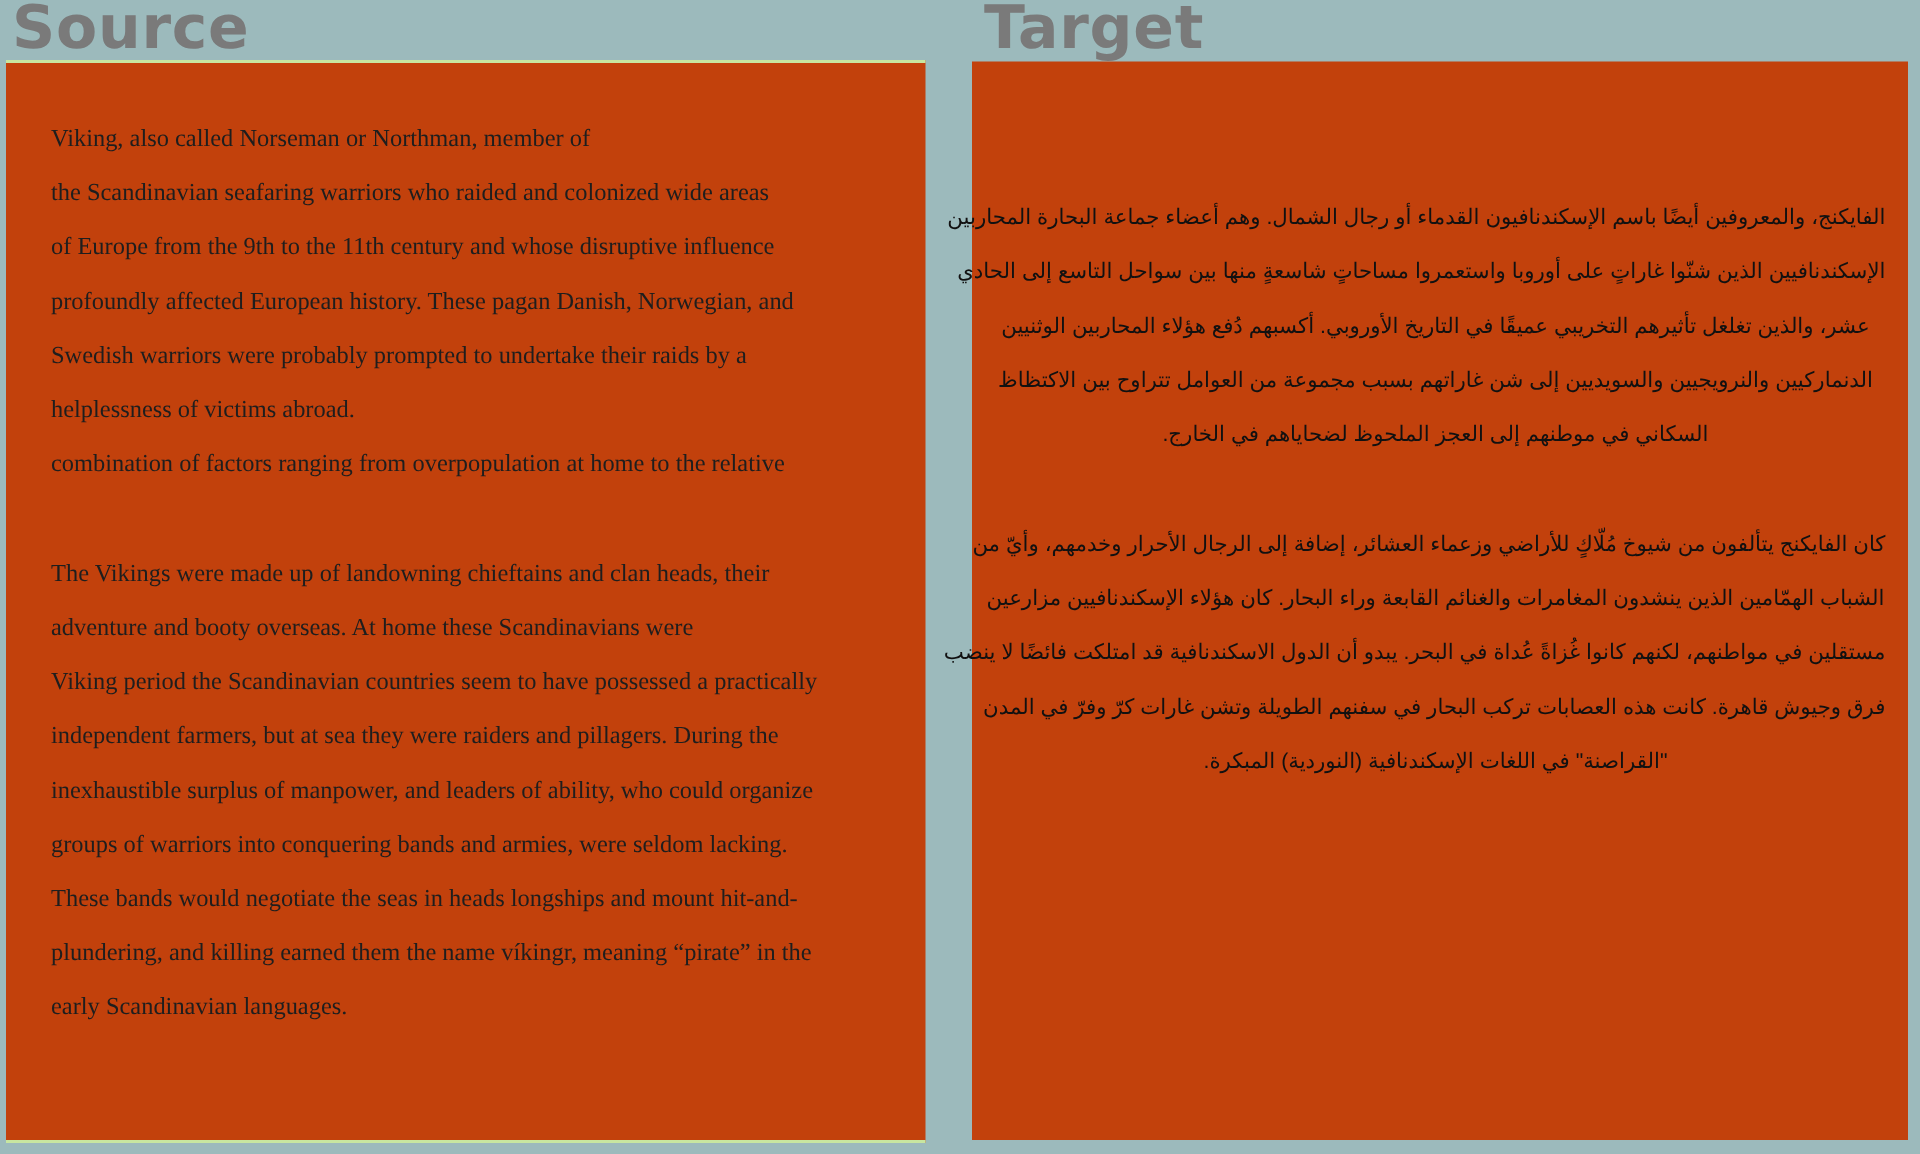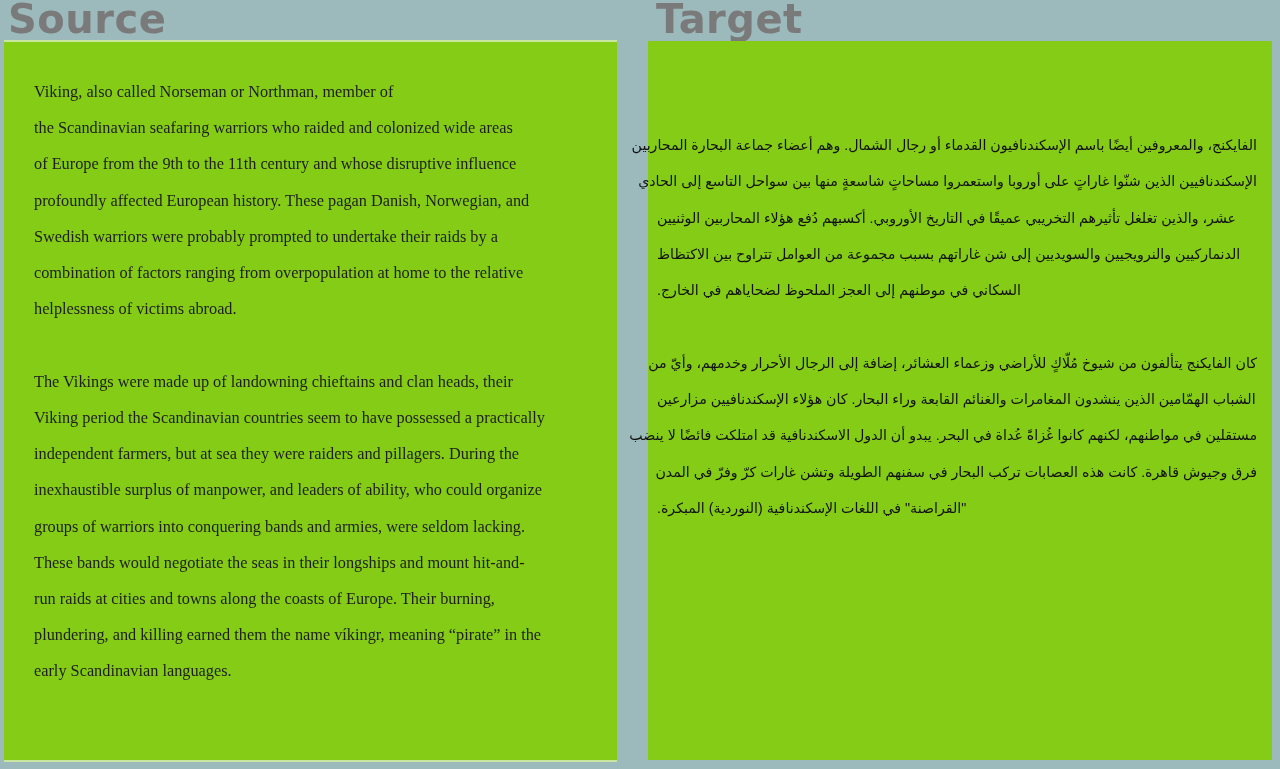--- a/index.html
+++ b/index.html
@@ -23,21 +23,21 @@
       font-size: 40px;
       line-height: 50px;
       color: #7a7a7a;
       letter-spacing: 0.5px;
     }
     .title-source { left: 8px; }
     .title-target { left: 656px; }
 
     .panel {
       position: absolute;
-      background: #84cc16;
+      background: #c2410c;
       box-sizing: border-box;
     }
     .panel-source {
       left: 4px;
       top: 40px;
       width: 613px;
       height: 722px;
       border-top: 2px solid #c8e6a0;
       border-bottom: 2px solid #c8e6a0;
     }
@@ -63,21 +63,21 @@
       white-space: nowrap;
     }
     .para-gap { height: 36.5px; }
 
     .tgt-text {
       position: absolute;
       right: 15px;
       top: 86px;
       width: 600px;
       direction: rtl;
-      text-align: left;
+      text-align: center;
       font-family: "Liberation Sans", "DejaVu Sans", sans-serif;
       font-size: 14.2px;
       color: #111111;
     }
     .tgt-line {
       height: 36.3px;
       line-height: 36.3px;
       white-space: nowrap;
     }
     .tgt-gap { height: 36.3px; }
@@ -89,32 +89,32 @@
 <h1 class="panel-title title-target">Target</h1>
 
 <div class="panel panel-source">
   <div class="src-text">
     <div>
       <div class="src-line">Viking, also called Norseman or Northman, member of</div>
       <div class="src-line">the Scandinavian seafaring warriors who raided and colonized wide areas</div>
       <div class="src-line">of Europe from the 9th to the 11th century and whose disruptive influence</div>
       <div class="src-line">profoundly affected European history. These pagan Danish, Norwegian, and</div>
       <div class="src-line">Swedish warriors were probably prompted to undertake their raids by a</div>
+      <div class="src-line">helplessness of victims abroad.</div>
       <div class="src-line">combination of factors ranging from overpopulation at home to the relative</div>
-      <div class="src-line">helplessness of victims abroad.</div>
     </div>
     <div class="para-gap"></div>
     <div>
       <div class="src-line">The Vikings were made up of landowning chieftains and clan heads, their</div>
+      <div class="src-line">adventure and booty overseas. At home these Scandinavians were</div>
       <div class="src-line">Viking period the Scandinavian countries seem to have possessed a practically</div>
       <div class="src-line">independent farmers, but at sea they were raiders and pillagers. During the</div>
       <div class="src-line">inexhaustible surplus of manpower, and leaders of ability, who could organize</div>
       <div class="src-line">groups of warriors into conquering bands and armies, were seldom lacking.</div>
-      <div class="src-line">These bands would negotiate the seas in their longships and mount hit-and-</div>
-      <div class="src-line">run raids at cities and towns along the coasts of Europe. Their burning,</div>
+      <div class="src-line">These bands would negotiate the seas in heads longships and mount hit-and-</div>
       <div class="src-line">plundering, and killing earned them the name víkingr, meaning “pirate” in the</div>
       <div class="src-line">early Scandinavian languages.</div>
     </div>
   </div>
 </div>
 
 <div class="panel panel-target">
   <div class="tgt-text" lang="ar">
     <div>
       <div class="tgt-line">الفايكنج، والمعروفين أيضًا باسم الإسكندنافيون القدماء أو رجال الشمال. وهم أعضاء جماعة البحارة المحاربين</div>

